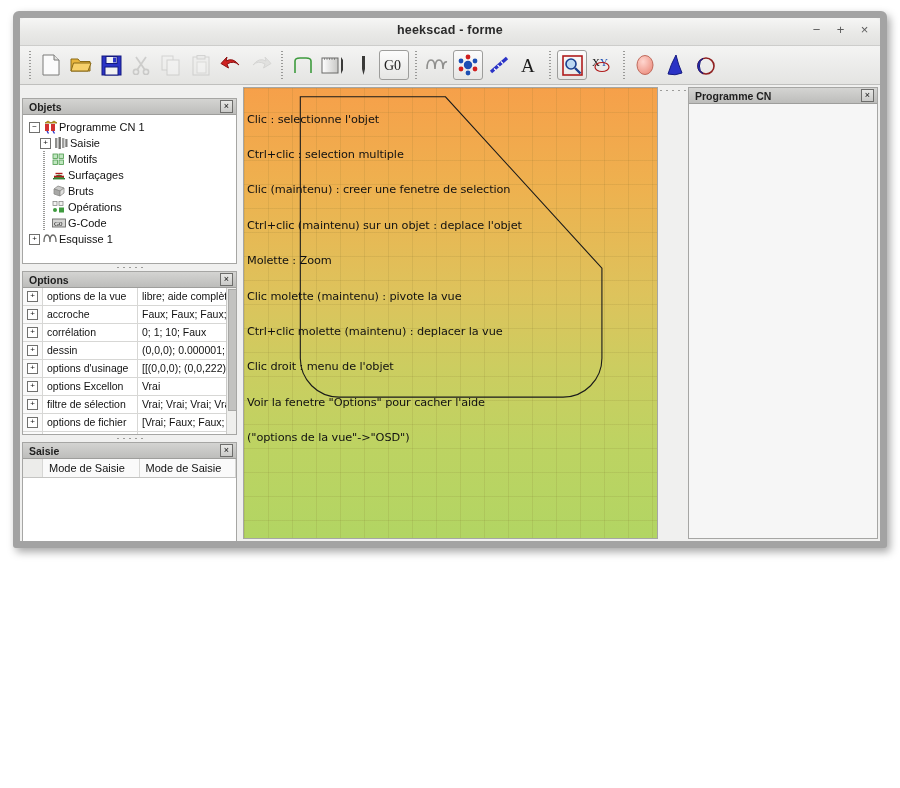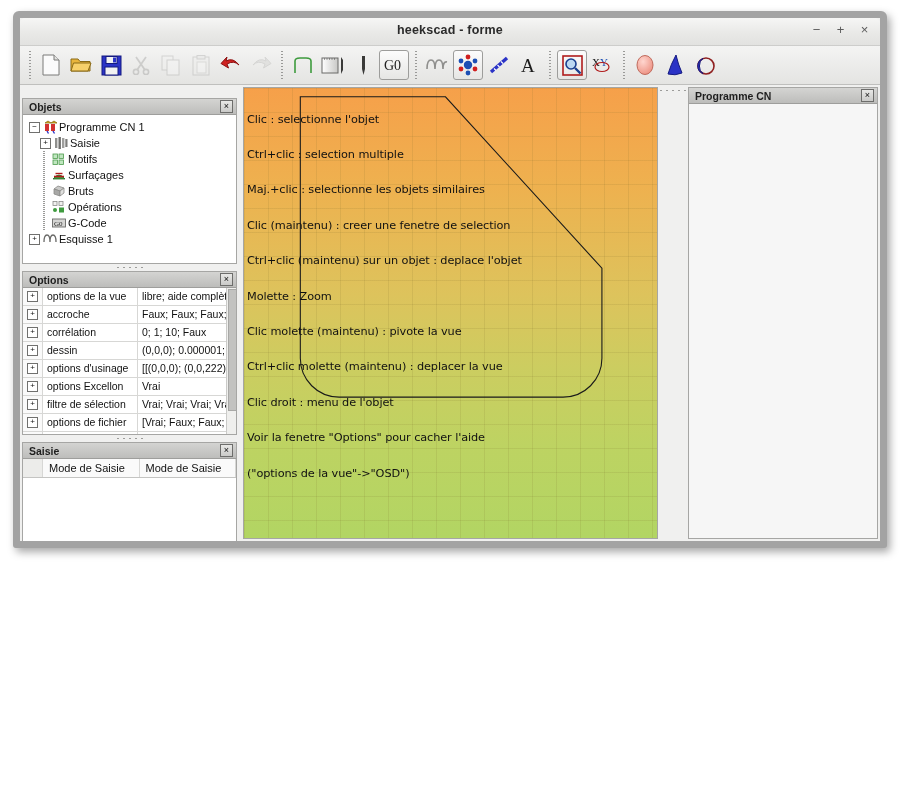--- a/index.html
+++ b/index.html
@@ -675,21 +675,20 @@
       <div id="viewport">
         <div id="vp-bg"></div>
 
         <svg id="vp-shape" viewBox="0 0 660 505" preserveAspectRatio="none">
           <path d="M 90 14 L 322 14 L 572 288 L 572 432 A 62 62 0 0 1 510 494 L 152 494 A 62 62 0 0 1 90 432 Z" fill="none" stroke="#1a1a1a" stroke-width="1.1" vector-effect="non-scaling-stroke"></path>
         </svg>
 
         <div id="osd">
           <div>Clic : selectionne l'objet</div>
           <div>Ctrl+clic : selection multiple</div>
-          <div>Maj.+clic : selectionne les objets similaires</div>
           <div>Clic (maintenu) : creer une fenetre de selection</div>
           <div>Ctrl+clic (maintenu) sur un objet : deplace l'objet</div>
           <div>Molette : Zoom</div>
           <div>Clic molette (maintenu) : pivote la vue</div>
           <div>Ctrl+clic molette (maintenu) : deplacer la vue</div>
           <div>Clic droit : menu de l'objet</div>
           <div>Voir la fenetre "Options" pour cacher l'aide</div>
           <div>("options de la vue"-&gt;"OSD")</div>
         </div>
       </div>

